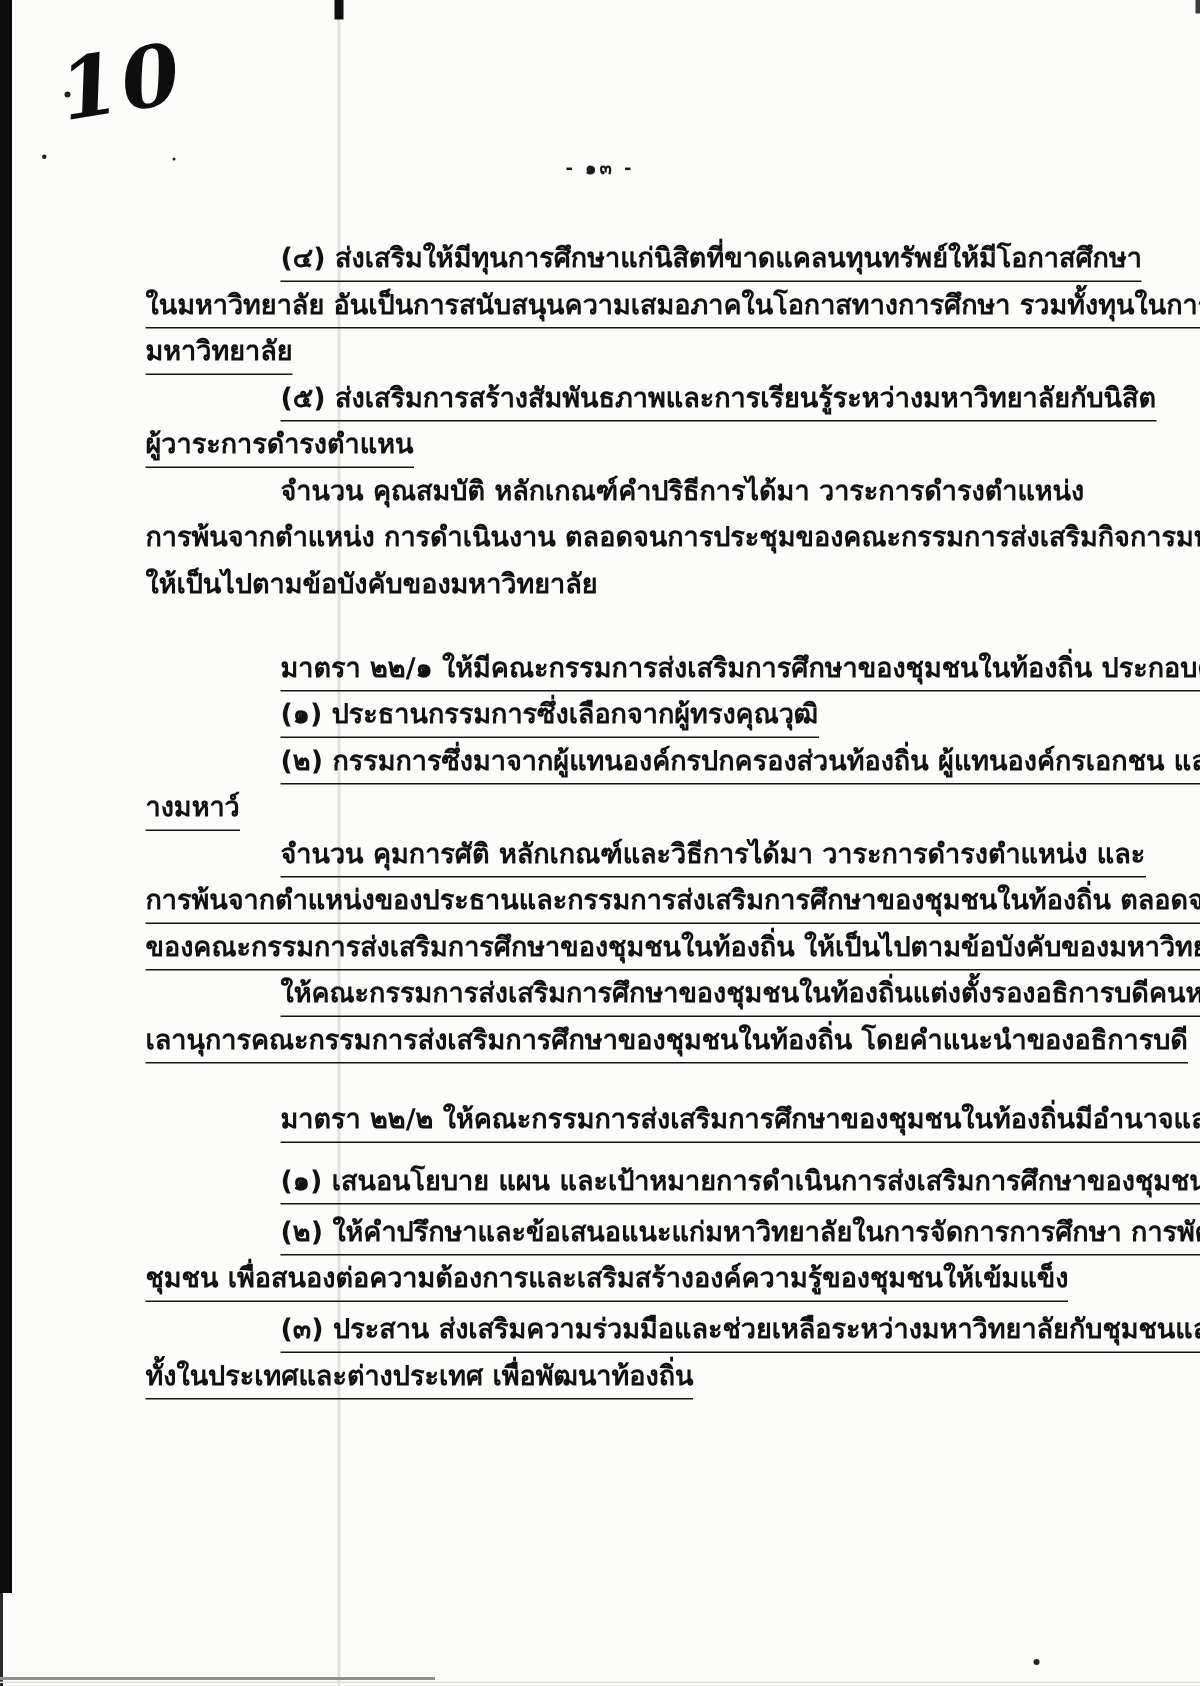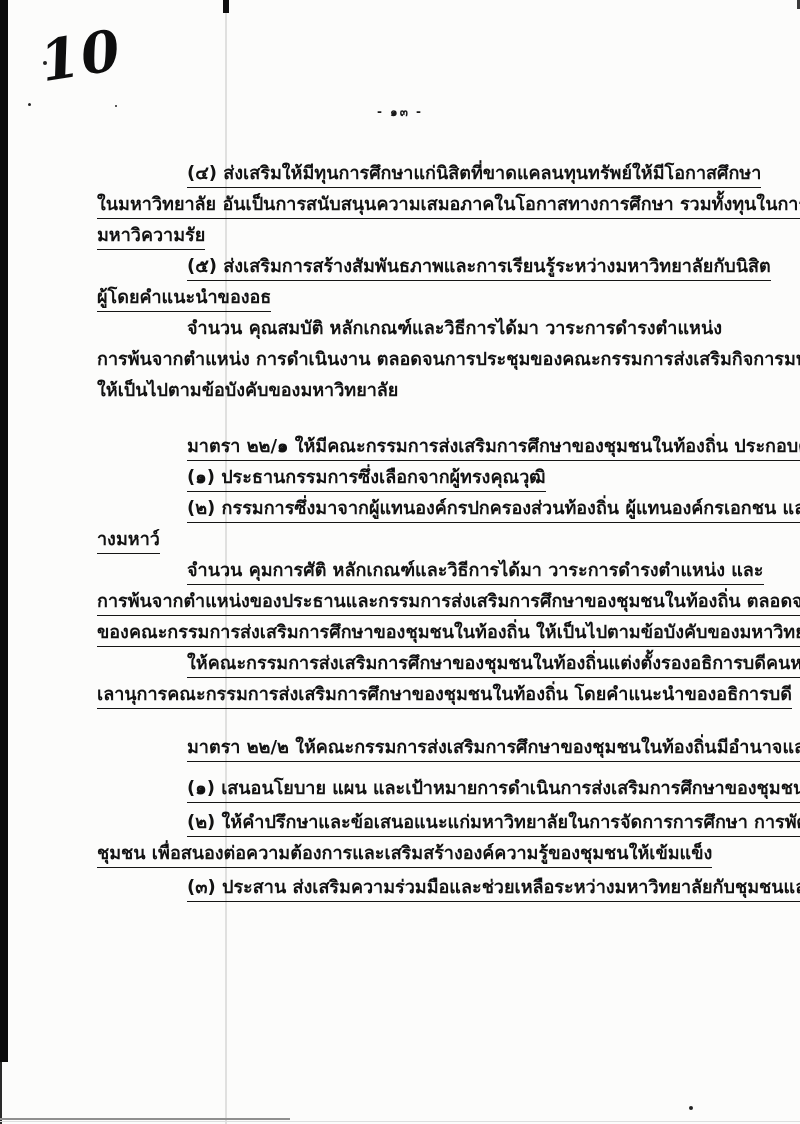--- a/index.html
+++ b/index.html
@@ -58,35 +58,36 @@
   <div class="speck s3"></div>
   <div class="speck s4"></div>
 
   <div class="handwritten">10</div>
 
   <div class="page-number">- ๑๓ -</div>
 
   <div class="body-text" id="body-text">
       <div class="line indent ul"><span>(๔) ส่งเสริมให้มีทุนการศึกษาแก่นิสิตที่ขาดแคลนทุนทรัพย์ให้มีโอกาสศึกษา</span></div>
       <div class="line ul"><span>ในมหาวิทยาลัย อันเป็นการสนับสนุนความเสมอภาคในโอกาสทางการศึกษา รวมทั้งทุนในการพัฒนา</span></div>
-      <div class="line ul"><span>มหาวิความรัย</span></div>
+      <div class="line ul"><span>มหาวิทยาลัย</span></div>
       <div class="line indent ul"><span>(๕) ส่งเสริมการสร้างสัมพันธภาพและการเรียนรู้ระหว่างมหาวิทยาลัยกับนิสิต</span></div>
-      <div class="line ul"><span>ผู้โดยคำแนะนำของอธ</span></div>
-      <div class="line indent"><span>จำนวน คุณสมบัติ หลักเกณฑ์และวิธีการได้มา  วาระการดำรงตำแหน่ง</span></div>
+      <div class="line ul"><span>ผู้วาระการดำรงตำแหน</span></div>
+      <div class="line indent"><span>จำนวน คุณสมบัติ หลักเกณฑ์คำปริธีการได้มา  วาระการดำรงตำแหน่ง</span></div>
       <div class="line"><span>การพ้นจากตำแหน่ง การดำเนินงาน ตลอดจนการประชุมของคณะกรรมการส่งเสริมกิจการมหาวิทยาลัย</span></div>
       <div class="line"><span>ให้เป็นไปตามข้อบังคับของมหาวิทยาลัย</span></div>
       <div class="line indent ul" style="margin-top: 25px;"><span>มาตรา ๒๒/๑ ให้มีคณะกรรมการส่งเสริมการศึกษาของชุมชนในท้องถิ่น ประกอบด้วย</span></div>
       <div class="line indent ul"><span>(๑) ประธานกรรมการซึ่งเลือกจากผู้ทรงคุณวุฒิ</span></div>
       <div class="line indent ul"><span>(๒) กรรมการซึ่งมาจากผู้แทนองค์กรปกครองส่วนท้องถิ่น ผู้แทนองค์กรเอกชน และ</span></div>
       <div class="line ul"><span>างมหาว์</span></div>
       <div class="line indent ul"><span>จำนวน คุมการศัติ หลักเกณฑ์และวิธีการได้มา  วาระการดำรงตำแหน่ง และ</span></div>
       <div class="line ul"><span>การพ้นจากตำแหน่งของประธานและกรรมการส่งเสริมการศึกษาของชุมชนในท้องถิ่น ตลอดจนการประชุม</span></div>
       <div class="line ul"><span>ของคณะกรรมการส่งเสริมการศึกษาของชุมชนในท้องถิ่น ให้เป็นไปตามข้อบังคับของมหาวิทยาลัย</span></div>
       <div class="line indent ul"><span>ให้คณะกรรมการส่งเสริมการศึกษาของชุมชนในท้องถิ่นแต่งตั้งรองอธิการบดีคนหนึ่งเป็น</span></div>
       <div class="line ul"><span>เลานุการคณะกรรมการส่งเสริมการศึกษาของชุมชนในท้องถิ่น โดยคำแนะนำของอธิการบดี</span></div>
       <div class="line indent ul" style="margin-top: 22px;"><span>มาตรา ๒๒/๒ ให้คณะกรรมการส่งเสริมการศึกษาของชุมชนในท้องถิ่นมีอำนาจและหน้าที่</span></div>
       <div class="line indent ul" style="margin-top: 10px;"><span>(๑) เสนอนโยบาย แผน และเป้าหมายการดำเนินการส่งเสริมการศึกษาของชุมชนใน</span></div>
       <div class="line indent ul" style="margin-top: 3px;"><span>(๒) ให้คำปรึกษาและข้อเสนอแนะแก่มหาวิทยาลัยในการจัดการการศึกษา การพัฒนา</span></div>
       <div class="line ul"><span>ชุมชน เพื่อสนองต่อความต้องการและเสริมสร้างองค์ความรู้ของชุมชนให้เข้มแข็ง</span></div>
       <div class="line indent ul" style="margin-top: 3px;"><span>(๓) ประสาน ส่งเสริมความร่วมมือและช่วยเหลือระหว่างมหาวิทยาลัยกับชุมชนและองค์กร</span></div>
+      <div class="line ul"><span>ทั้งในประเทศและต่างประเทศ เพื่อพัฒนาท้องถิ่น</span></div>
     </div>
 
 </div>
 
 </body></html>

